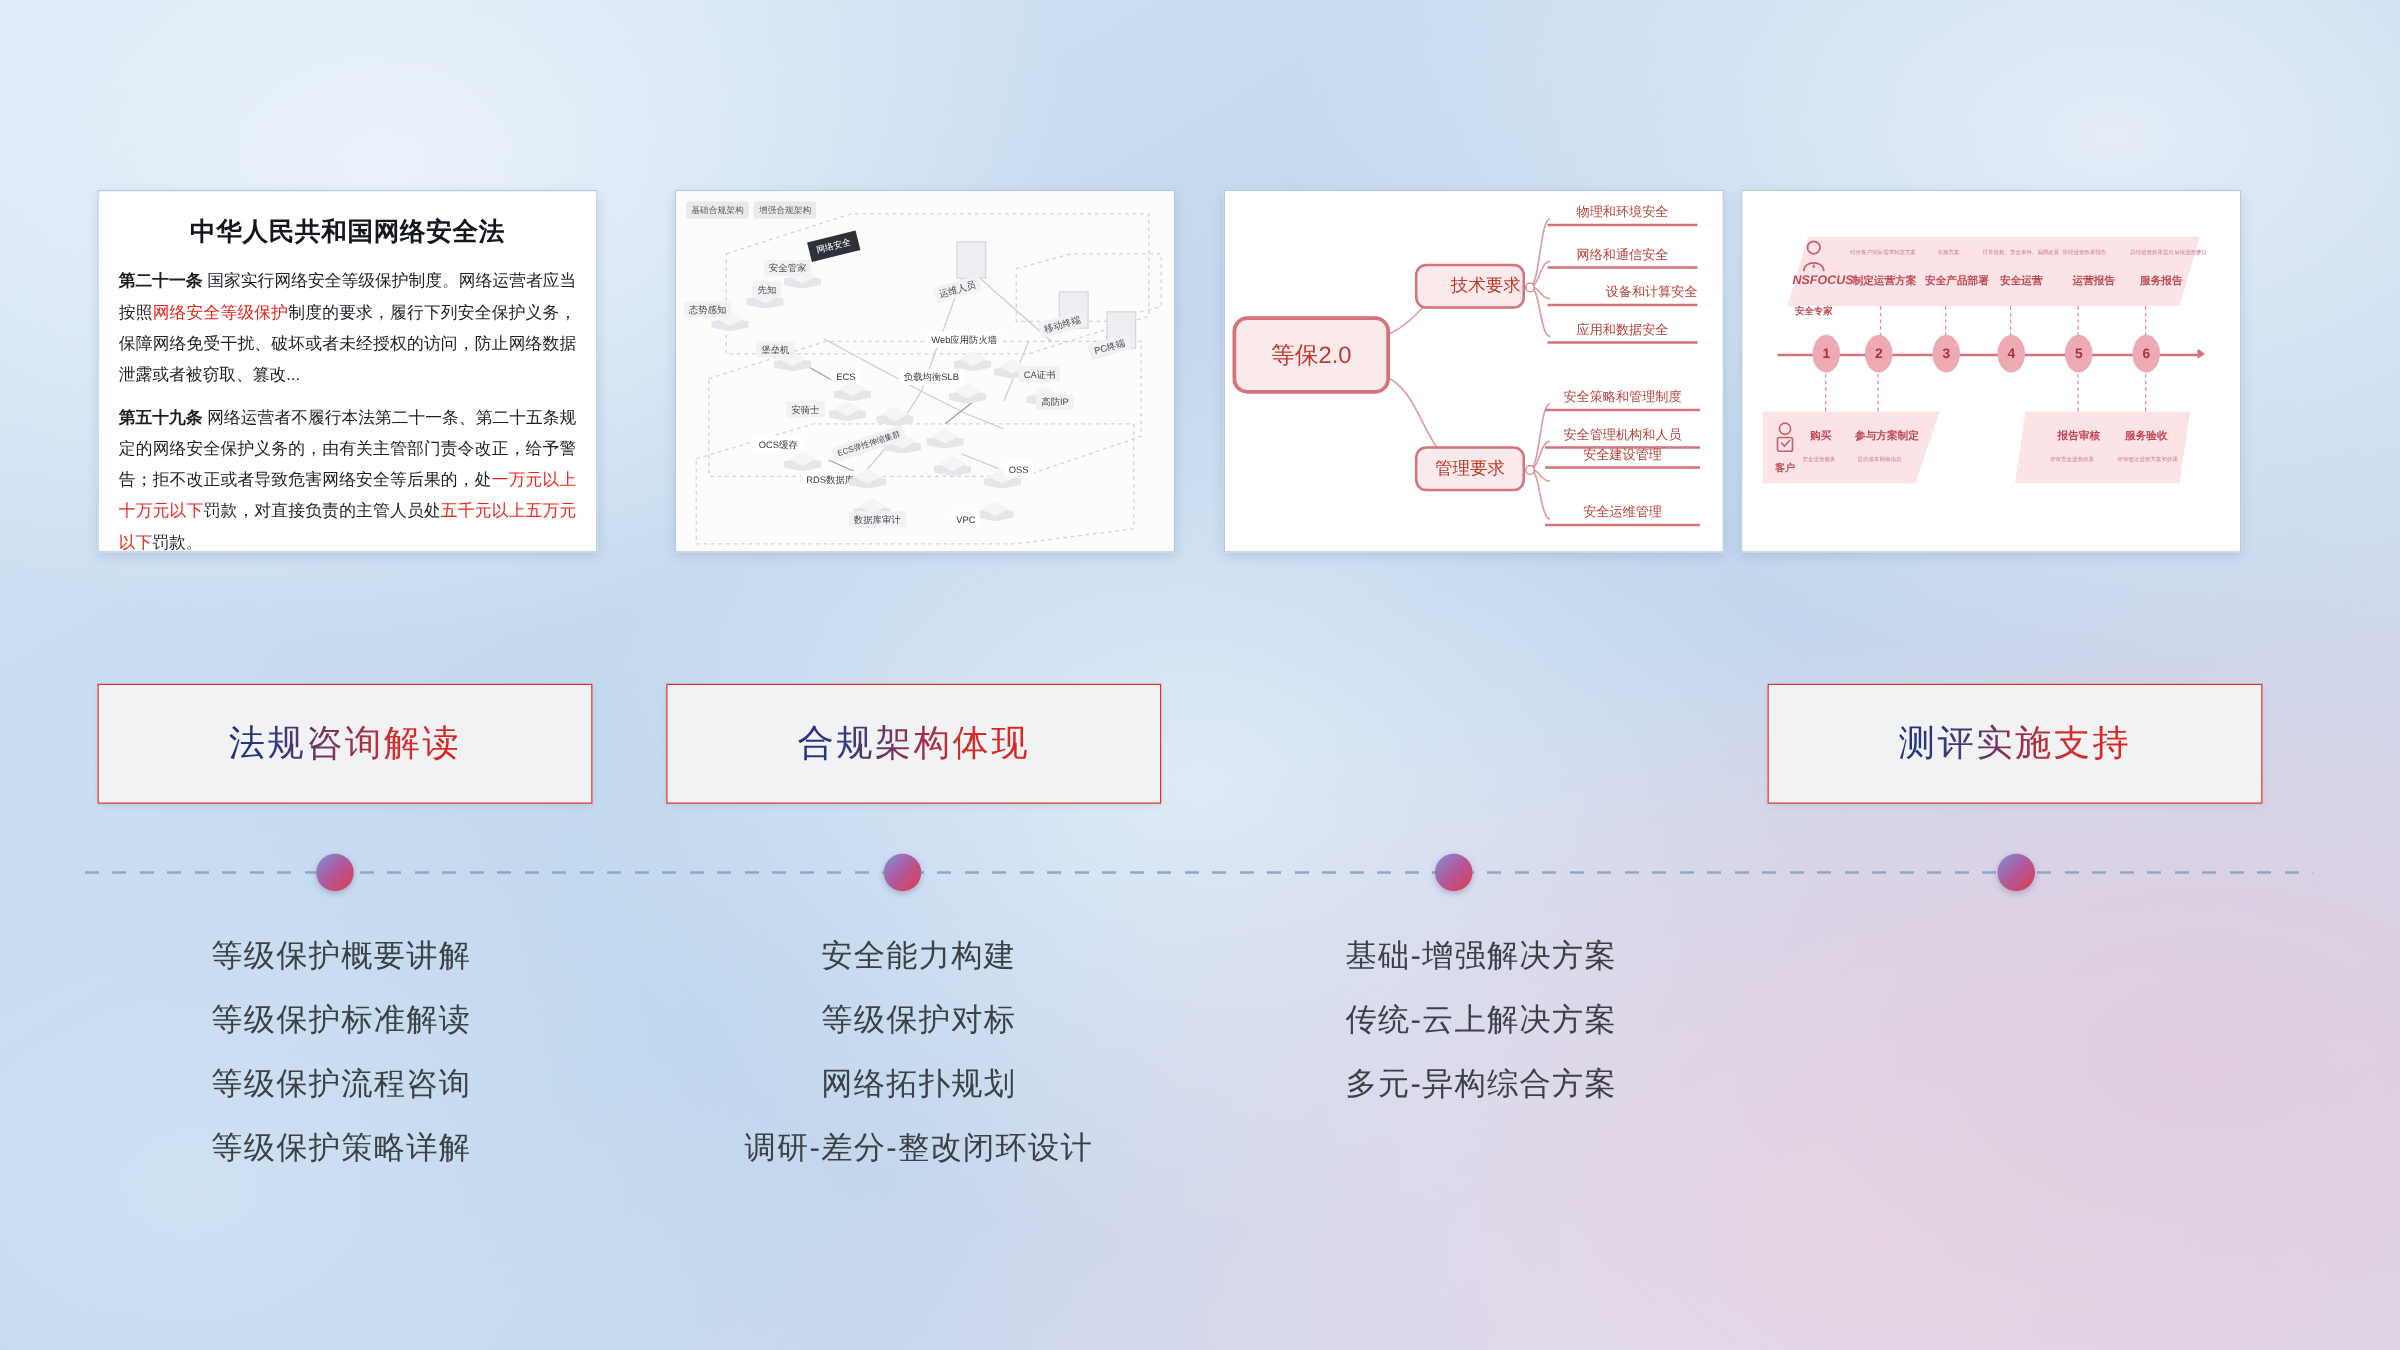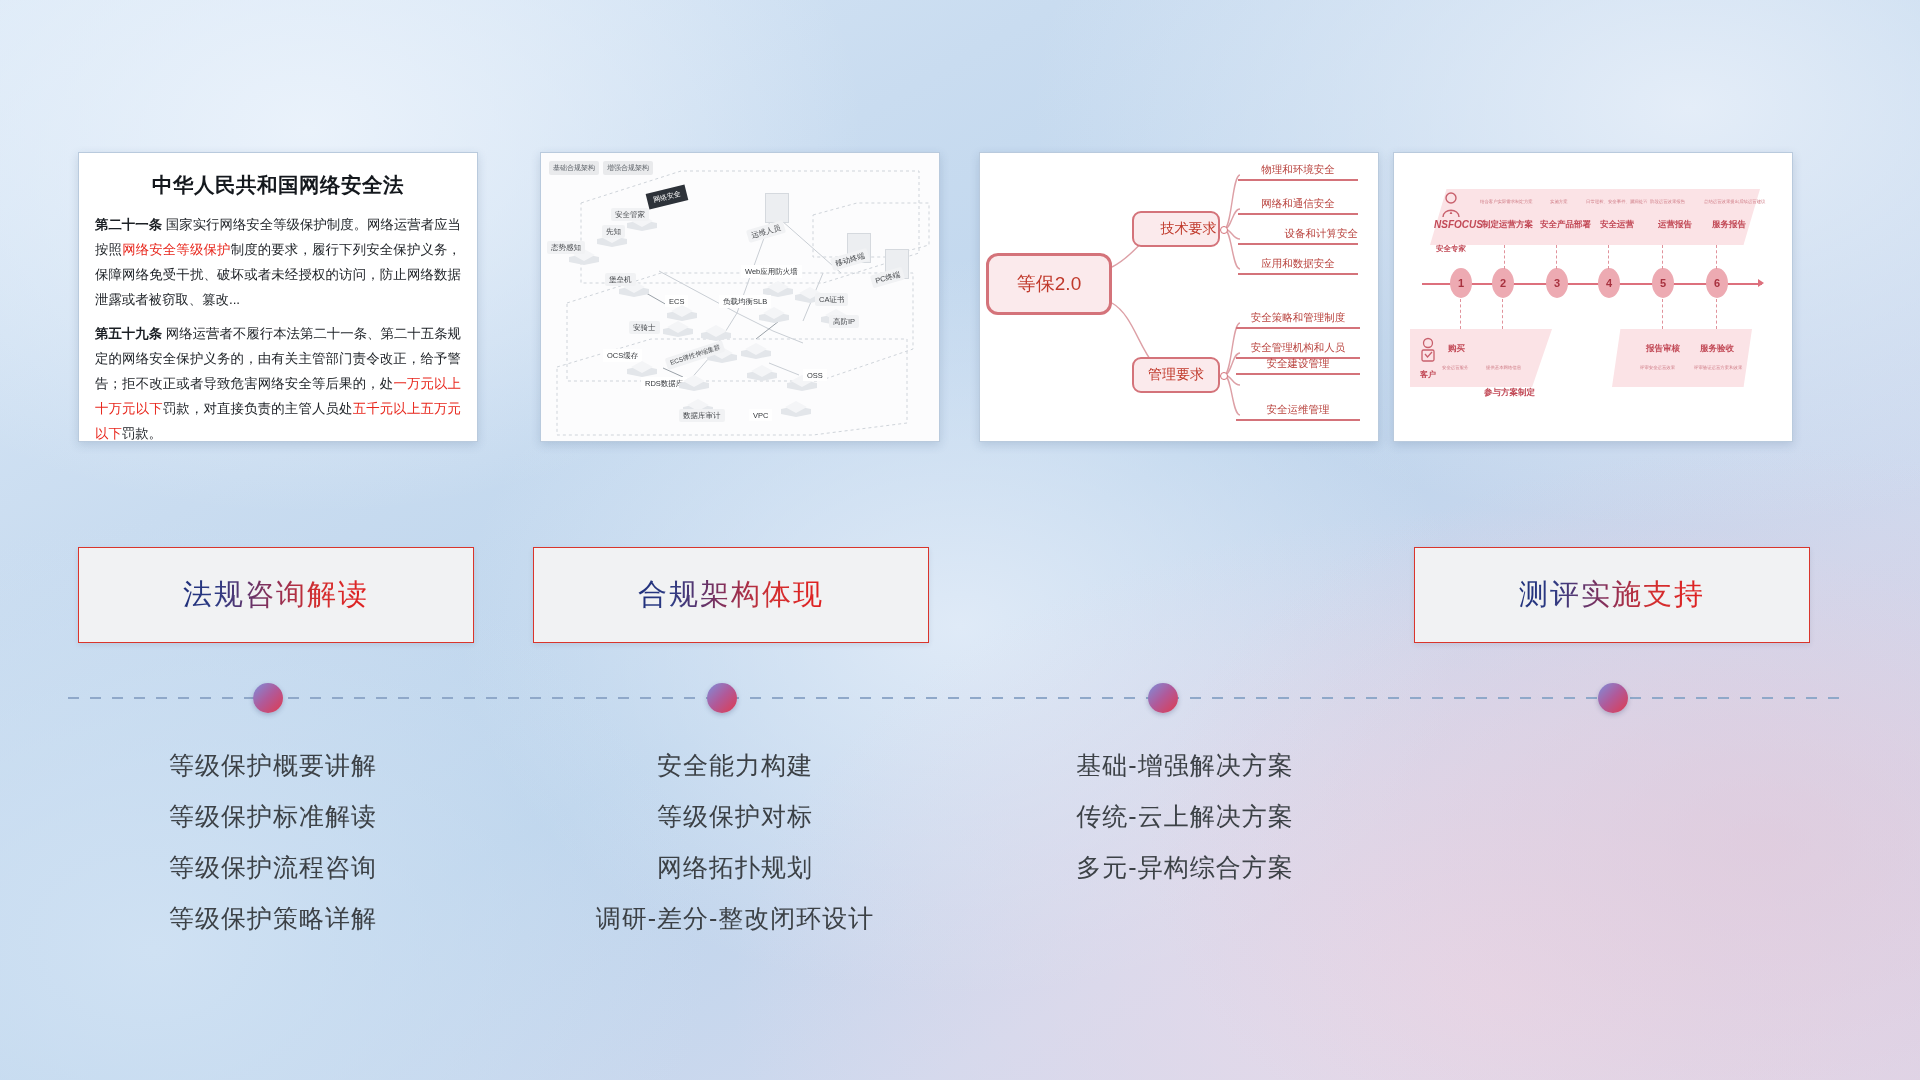--- a/index.html
+++ b/index.html
@@ -268,21 +268,21 @@
 
         <div class="cube" style="left:246px;top:222px;">
             <i></i>
             <u></u>
           </div>
         <div class="lblw" style="left:262px;top:216px;">OSS</div>
         <div class="cube" style="left:240px;top:248px;">
             <i></i>
             <u></u>
           </div>
-        <div class="lblw" style="left:208px;top:256px;">VPC</div>
+        <div class="lblw" style="left:220px;top:256px;">VPC</div>
       </div>
     </div>
 
     <div class="card c3">
       <div class="mind">
         <svg width="398" height="288">
           <g stroke="#dda0a6" stroke-width="1.4" fill="none">
             <path d="M132 114 C 160 100, 162 76, 196 76"></path>
             <path d="M132 150 C 160 166, 162 222, 196 222"></path>
             <path d="M244 76 C 252 76, 252 22, 260 22"></path>
@@ -363,21 +363,21 @@
         <div class="conn" style="left:214px;top:92px;height:24px;"></div>
         <div class="conn" style="left:268px;top:92px;height:24px;"></div>
         <div class="conn" style="left:322px;top:92px;height:24px;"></div>
         <div class="conn" style="left:66px;top:146px;height:30px;"></div>
         <div class="conn" style="left:108px;top:146px;height:30px;"></div>
         <div class="conn" style="left:268px;top:146px;height:30px;"></div>
         <div class="conn" style="left:322px;top:146px;height:30px;"></div>
 
         <div class="ttl" style="left:54px;top:190px;">购买</div>
         <div class="sub" style="left:48px;top:212px;">安全运营服务</div>
-        <div class="ttl" style="left:90px;top:190px;margin-top:44px;">参与方案制定</div>
+        <div class="ttl" style="left:90px;top:190px;">参与方案制定</div>
         <div class="sub" style="left:92px;top:212px;">提供基本网络信息</div>
         <div class="ttl" style="left:252px;top:190px;">报告审核</div>
         <div class="sub" style="left:246px;top:212px;">评审安全运营效果</div>
         <div class="ttl" style="left:306px;top:190px;">服务验收</div>
         <div class="sub" style="left:300px;top:212px;">评审验证运营方案和效果</div>
       </div>
     </div>
   </div>
 
   <div class="titles">

